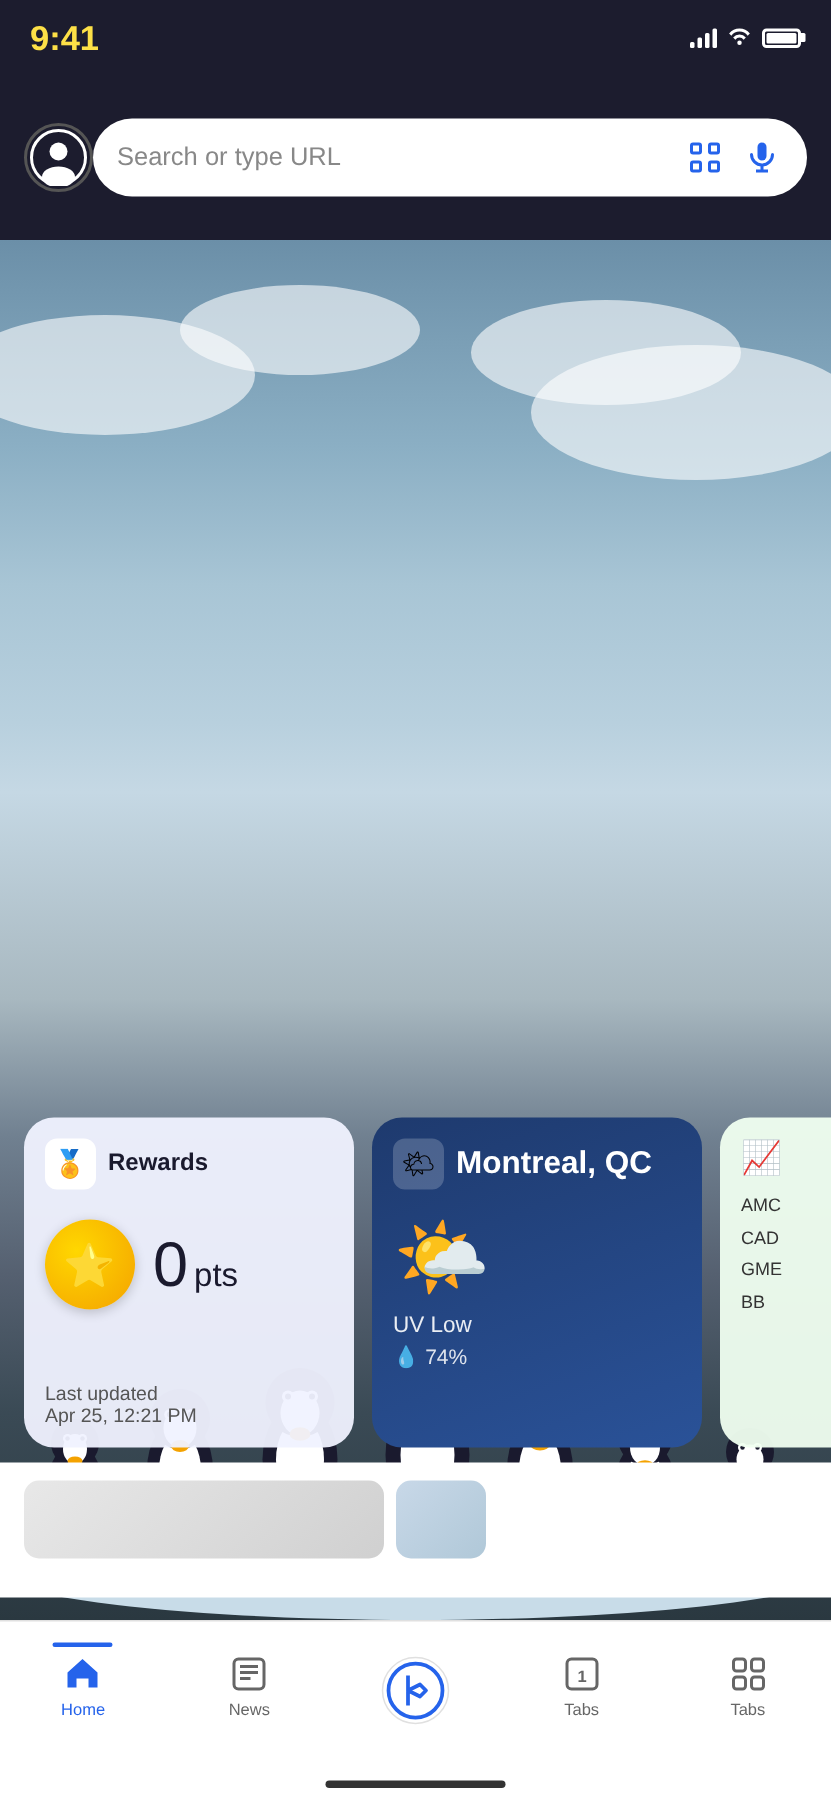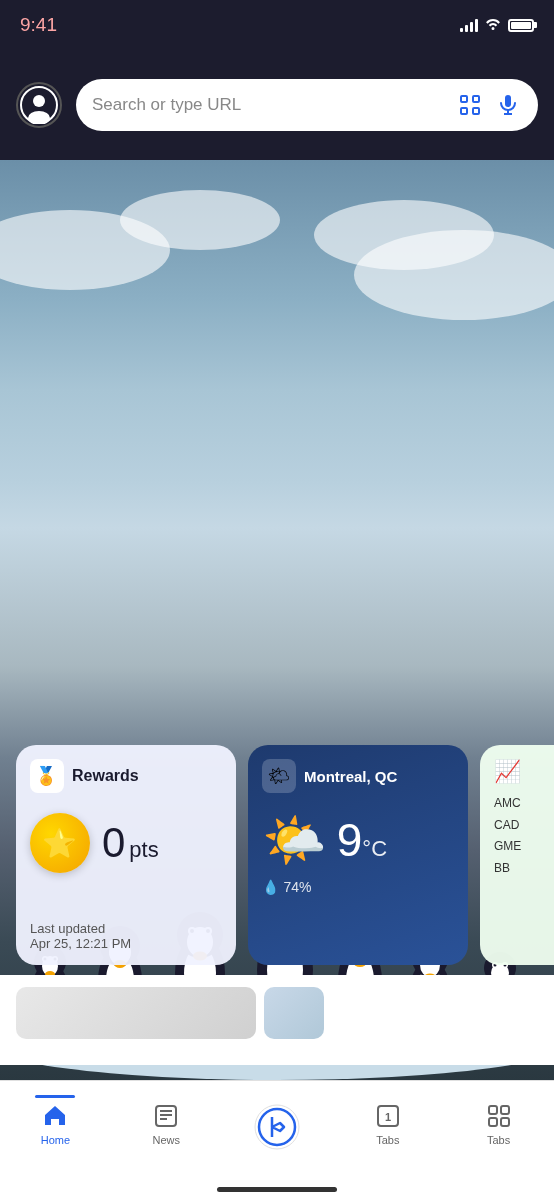--- a/index.html
+++ b/index.html
@@ -19,23 +19,23 @@
       top: 0; left: 0; right: 0;
       height: 50px;
       background: #1c1c2e;
       display: flex;
       align-items: center;
       justify-content: space-between;
       padding: 0 20px;
       z-index: 10;
     }
     .status-time {
-      color: #fca5a5;
-      font-size: 19px;
-      font-weight: 400;
+      color: #fde047;
+      font-size: 23px;
+      font-weight: 700;
     }
     .status-icons {
       display: flex;
       align-items: center;
       gap: 6px;
     }
     .signal-bars {
       display: flex;
       align-items: flex-end;
       gap: 2px;
@@ -81,21 +81,21 @@
     
     .header-area {
       position: absolute;
       top: 50px;
       left: 0; right: 0;
       height: 110px;
       background: #1c1c2e;
       display: flex;
       align-items: center;
       padding: 10px 16px;
-      gap: 14px;
+      gap: 0;
       z-index: 9;
     }
     .avatar {
       width: 46px;
       height: 46px;
       border-radius: 50%;
       border: 2px solid #555;
       display: flex;
       align-items: center;
       justify-content: center;
@@ -282,21 +282,21 @@
       width: 34px;
       height: 34px;
       background: rgba(255,255,255,0.2);
       border-radius: 8px;
       display: flex;
       align-items: center;
       justify-content: center;
       font-size: 18px;
     }
     .weather-title {
-      font-size: 15px;
+      font-size: 21px;
       font-weight: 600;
       color: white;
     }
     .weather-main {
       display: flex;
       align-items: center;
       gap: 10px;
       margin: 8px 0;
     }
     .weather-icon-large {
@@ -626,23 +626,23 @@
     <div class="last-updated-date">Apr 25, 12:21 PM</div>
   </div>
 
   <div class="widget-weather">
     <div class="widget-header">
       <div class="widget-icon-weather">🌤</div>
       <span class="weather-title">Montreal, QC</span>
     </div>
     <div class="weather-main">
       <span class="weather-icon-large">🌤️</span>
-      <div>
-        <span class="weather-temp">9</span><span class="weather-unit">°C</span>
-      </div>
+    </div>
+    <div class="weather-detail">
+      <span>UV Low</span>
     </div>
     <div class="weather-humidity">
       <span>💧</span>
       <span>74%</span>
     </div>
   </div>
 
   <div class="widget-stocks">
     <div class="stock-arrow">📈</div>
     <div class="stock-items">

